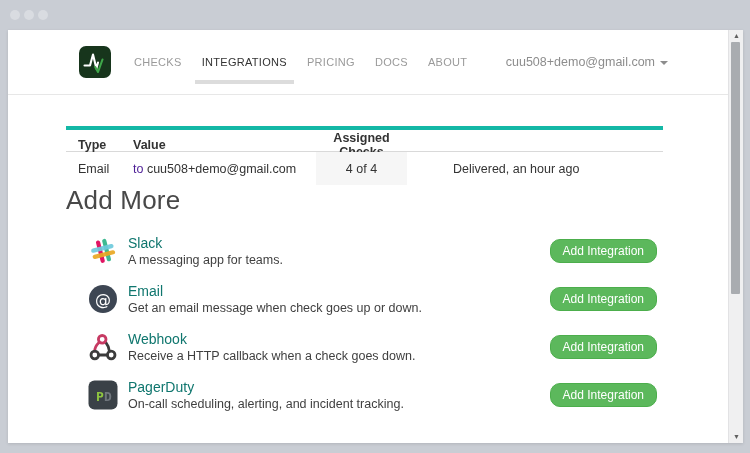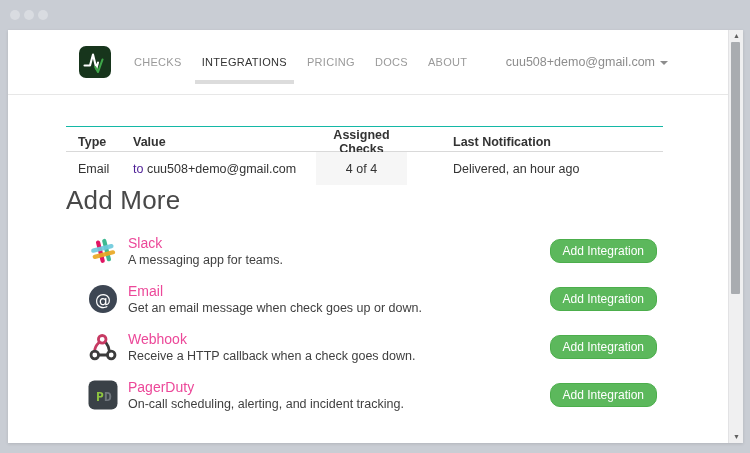--- a/index.html
+++ b/index.html
@@ -38,34 +38,34 @@
   .nav-item.active { color:#333; }
   .nav-item.active::after {
     content:""; position:absolute; left:-7px; right:-7px; bottom:-16px; height:4px; background:#dcdcdc;
   }
   .account { margin-left:auto; font-size:12.5px; color:#8d8d8d; display:flex; align-items:center; gap:5px; cursor:pointer; white-space:nowrap; }
   .caret { width:0; height:0; border-left:4px solid transparent; border-right:4px solid transparent; border-top:4px solid #8d8d8d; margin-top:2px; }
   
   .main { padding-left:58px; }
   .table { width:597px; margin-top:31px; font-size:12.5px; color:#333; }
   .t-row { display:grid; grid-template-columns:67px 183px 91px 1fr; align-items:center; }
-  .t-head { border-top:1px solid #14b8a6; border-bottom:1px solid #d9d9d9; height:26px; font-weight:bold; }
+  .t-head { border-top:4px solid #14b8a6; border-bottom:1px solid #d9d9d9; height:26px; font-weight:bold; }
   .t-head > div { padding-top:1px; }
   .t-body { height:33px; }
   .c-type { padding-left:12px; }
   .c-checks { text-align:center; }
   .c-last { padding-left:46px; }
   .t-body .c-checks { background:#f6f6f6; height:100%; display:flex; align-items:center; justify-content:center; }
   .muted { color:#4c1d95; }
   .add-more-title { font-size:26px; font-weight:300; color:#484848; margin-bottom:11px; letter-spacing:.2px; }
   .int-list { width:597px; }
   .int-row { display:flex; align-items:center; padding:8px 0 8px 22px; }
   .int-icon { width:30px; height:30px; flex:0 0 auto; margin-right:10px; }
   .int-text { display:flex; flex-direction:column; gap:2px; }
-  .int-name { font-size:14px; color:#ec4899; }
+  .int-name { font-size:14px; color:#0f766e; }
   .int-desc { font-size:12.5px; color:#3f3f3f;text-align:center; }
   .int-btn {
     margin-left:auto; margin-right:6px;
     background:#5cb85c; border:1px solid #4cae4c; border-radius:10px;
     color:#fff; font-size:12px; font-family:"Liberation Sans", sans-serif;
     padding:4px 12px; cursor:pointer; white-space:nowrap;
   }
 </style>
 </head>
 <body>
@@ -97,21 +97,20 @@
     </div>
   </div>
 
   <div class="main">
 
     <div class="table">
       <div class="t-row t-head">
         <div class="c-type">Type</div>
         <div class="c-value">Value</div>
         <div class="c-checks">Assigned Checks</div>
-        <div class="c-last">Last Notification</div>
       </div>
       <div class="t-row t-body">
         <div class="c-type">Email</div>
         <div class="c-value">
           <span class="muted">to</span>
           <span>cuu508+demo@gmail.com</span>
         </div>
         <div class="c-checks">4 of 4</div>
         <div class="c-last">Delivered, an hour ago</div>
       </div>

